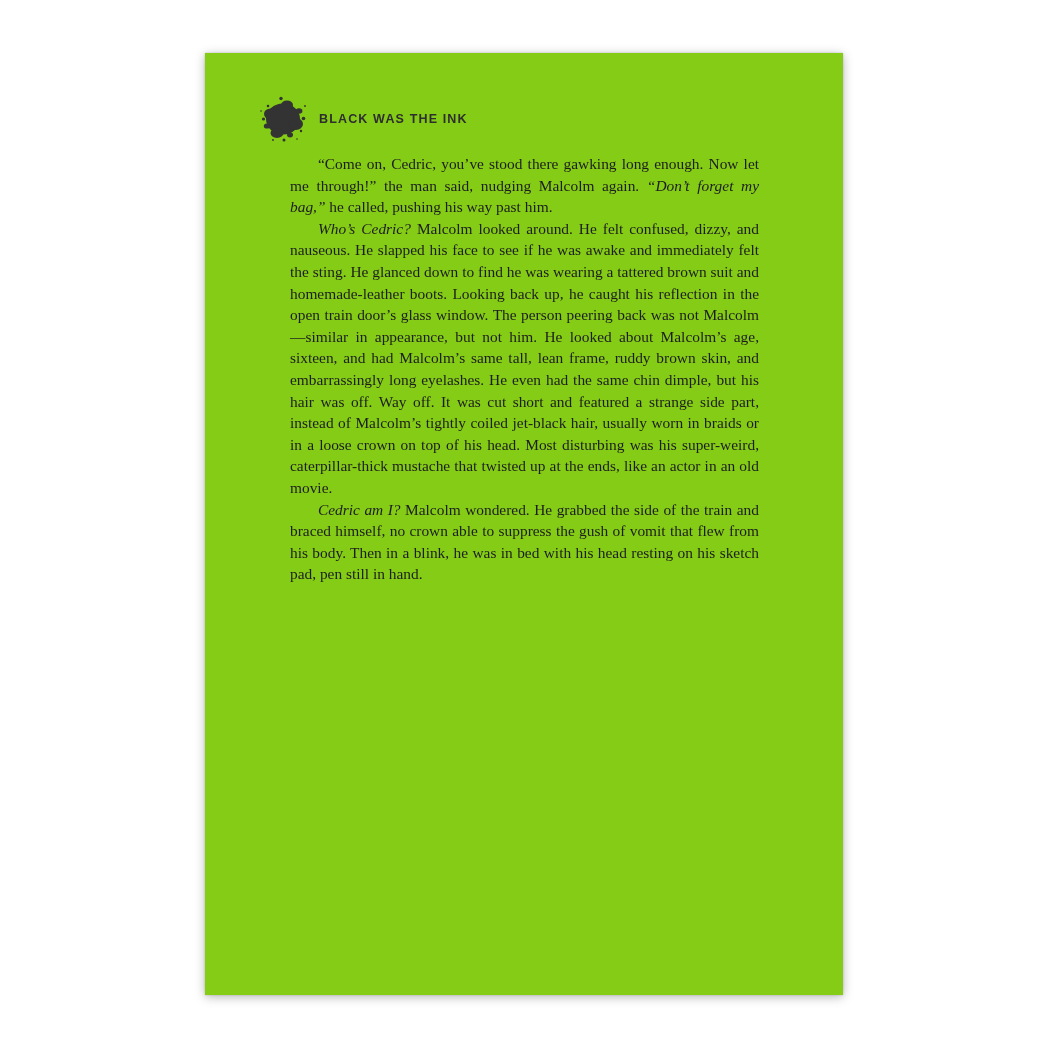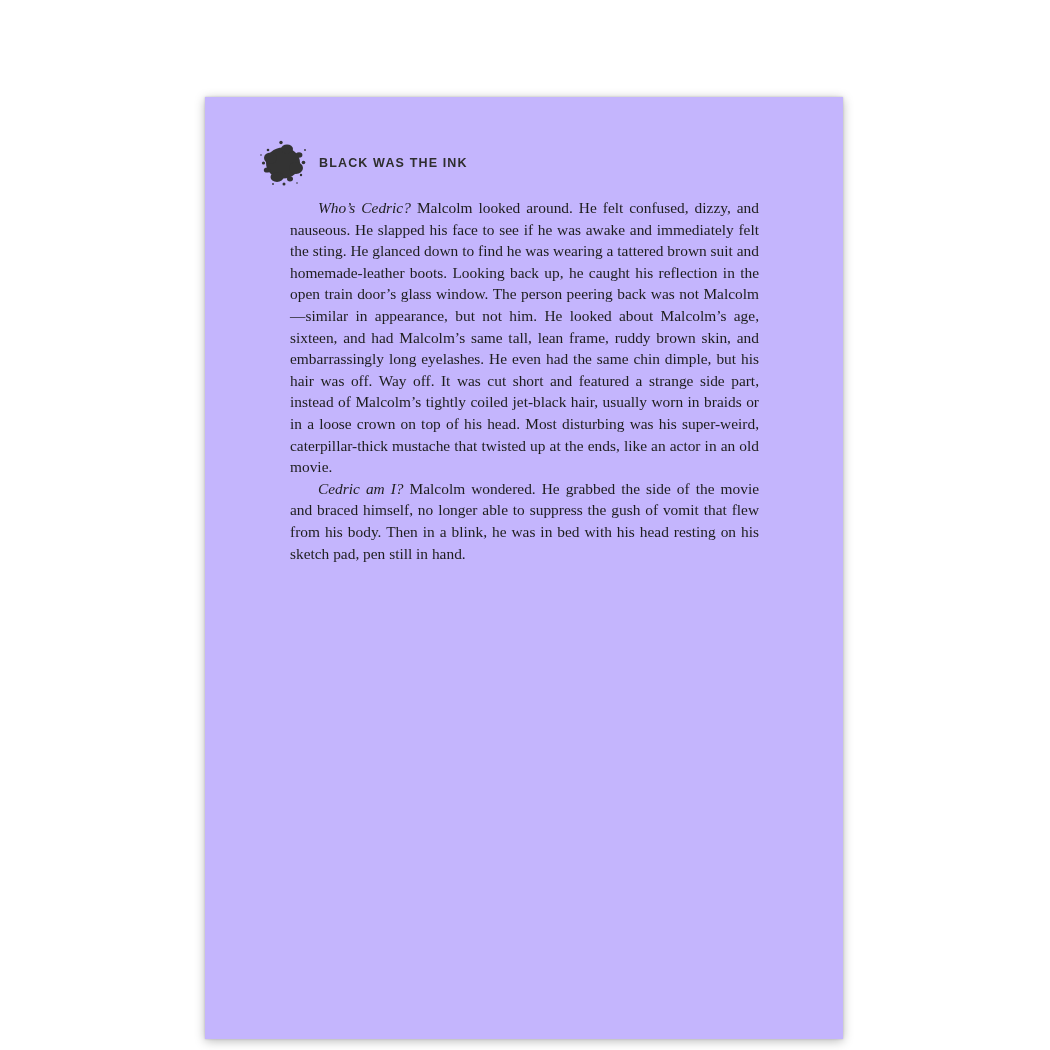--- a/index.html
+++ b/index.html
@@ -18,23 +18,22 @@
     width: 1050px;
     height: 1050px;
     background: #ffffff;
   }
   .page {
     position: absolute;
     left: 205px;
     top: 53px;
     width: 638px;
     height: 942px;
-    background: #c4b5fd;
+    background: #84cc16;
     box-shadow: 0 2px 10px rgba(0,0,0,0.28), 0 0 2px rgba(0,0,0,0.18);
-    margin-top: 44px;
   }
   .page-inner {
     position: absolute;
     left: 0;
     top: 0;
     right: 0;
     bottom: 0;
   }
   .running-head {
     position: absolute;
@@ -114,19 +113,20 @@
               <circle cx="4" cy="18" r="0.8"></circle>
               <circle cx="16" cy="47" r="0.9"></circle>
               <circle cx="40" cy="46" r="0.8"></circle>
             </g>
           </svg>
         </span>
         <span class="running-head-title">BLACK WAS THE INK</span>
       </div>
 
       <div class="body-text">
+        <p><span>“Come on, Cedric, you’ve stood there gawking long enough. Now let me through!” the man said, nudging Malcolm again. </span><span class="it">“Don’t forget my bag,”</span><span> he called, pushing his way past him.</span></p>
         <p><span class="it">Who’s Cedric?</span><span> Malcolm looked around. He felt confused, dizzy, and nauseous. He slapped his face to see if he was awake and immediately felt the sting. He glanced down to find he was wearing a tattered brown suit and homemade-leather boots. Looking back up, he caught his reflection in the open train door’s glass window. The person peering back was not Malcolm—similar in appearance, but not him. He looked about Malcolm’s age, sixteen, and had Malcolm’s same tall, lean frame, ruddy brown skin, and embarrassingly long eyelashes. He even had the same chin dimple, but his hair was off. Way off. It was cut short and featured a strange side part, instead of Malcolm’s tightly coiled jet-black hair, usually worn in braids or in a loose crown on top of his head. Most disturbing was his super-weird, caterpillar-thick mustache that twisted up at the ends, like an actor in an old movie.</span></p>
-        <p><span class="it">Cedric am I?</span><span> Malcolm wondered. He grabbed the side of the movie and braced himself, no longer able to suppress the gush of vomit that flew from his body. Then in a blink, he was in bed with his head resting on his sketch pad, pen still in hand.</span></p>
+        <p><span class="it">Cedric am I?</span><span> Malcolm wondered. He grabbed the side of the train and braced himself, no crown able to suppress the gush of vomit that flew from his body. Then in a blink, he was in bed with his head resting on his sketch pad, pen still in hand.</span></p>
       </div>
 
     </div>
   </div>
 </div>
 
 </body></html>

